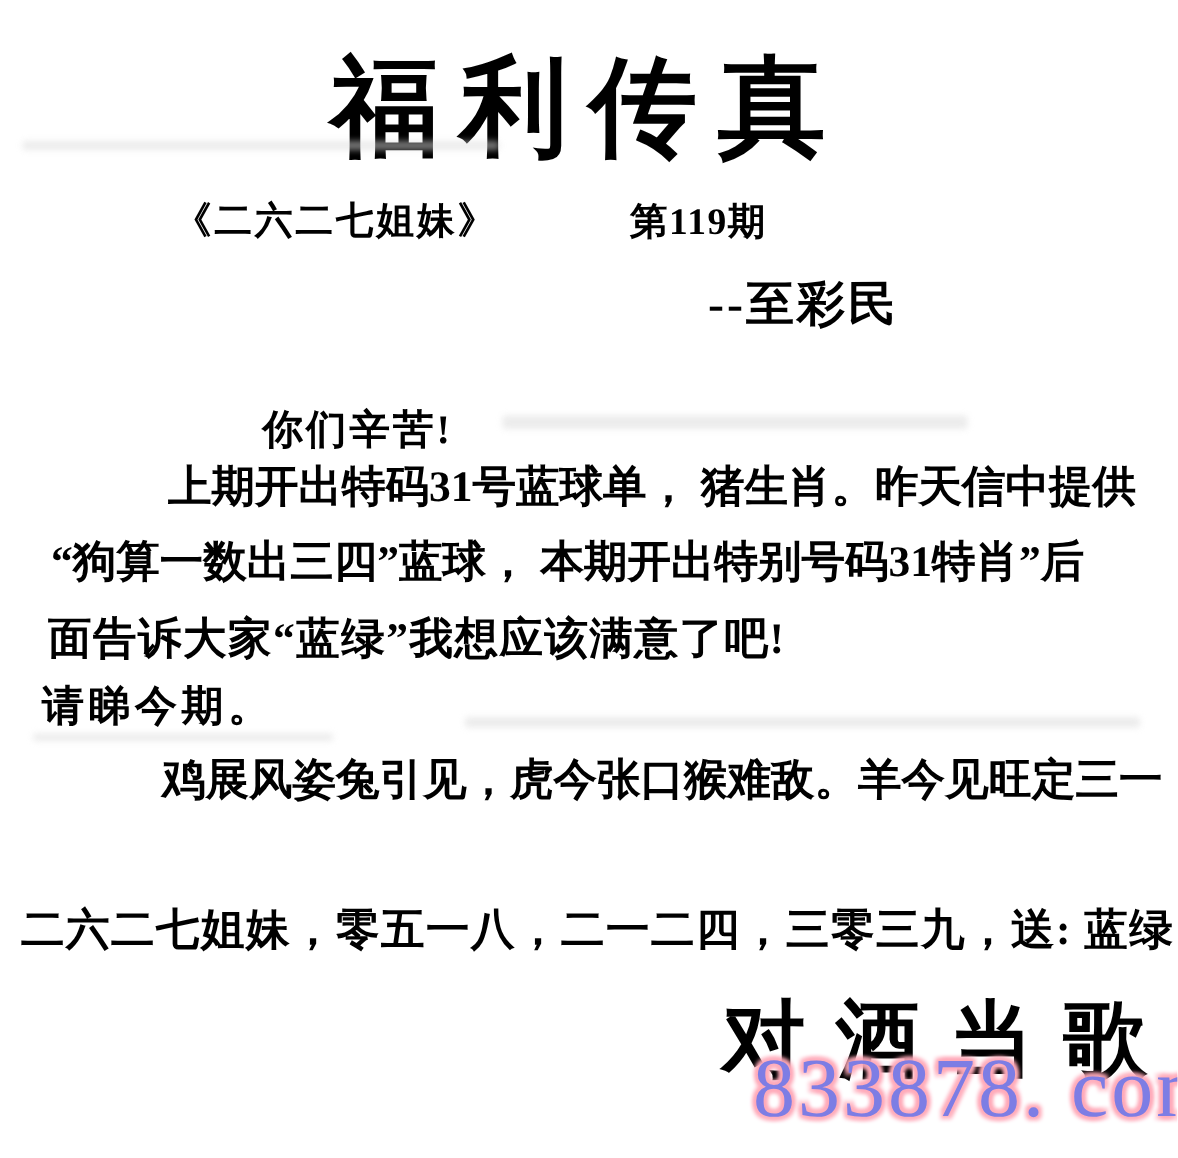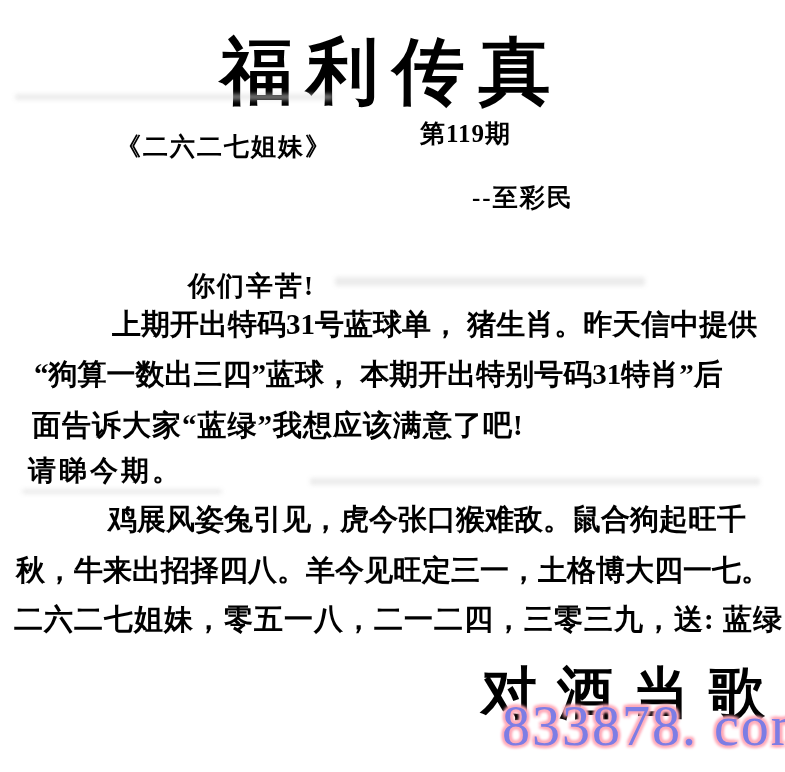--- a/index.html
+++ b/index.html
@@ -33,38 +33,38 @@
     font-weight: 900;
   }
   .classification {
     left: 116px;
     top: 130px;
     font-size: 25px;
     letter-spacing: 2px;
   }
   .issue {
     left: 420px;
-    top: 117px;
+    top: 131px;
     font-size: 25px;
     letter-spacing: 1px;
   }
   .attribution {
     left: 472px;
     top: 181px;
-    font-size: 25px;
+    font-size: 32px;
     letter-spacing: 2px;
   }
   .salutation {
     left: 73px;
     top: 214px;
     font-size: 23px;
     letter-spacing: 1px;
   }
   .greeting {
-    left: 188px;
+    left: 175px;
     top: 268px;
     font-size: 27px;
     letter-spacing: 2px;
   }
   .body-line-0 { left: 112px; top: 305px; font-size: 29px; letter-spacing: 0px; }
   .body-line-1 { left: 34px;  top: 355px; font-size: 29px; letter-spacing: 0px; }
   .body-line-2 { left: 32px;  top: 406px; font-size: 29px; letter-spacing: 1px; }
   .body-line-3 { left: 28px;  top: 452px; font-size: 28px; letter-spacing: 3px; }
   .poem-line-0 { left: 108px; top: 500px; font-size: 29px; letter-spacing: 0px; }
   .poem-line-1 { left: 16px;  top: 551px; font-size: 29px; letter-spacing: 0px; }
@@ -126,23 +126,22 @@
 
   <div class="cal body-line-1">“狗算一数出三四”蓝球， 本期开出特别号码31特肖”后</div>
 
   <div class="cal body-line-3">请睇今期。</div>
 
   <div class="cal body-line-2">面告诉大家“蓝绿”我想应该满意了吧!</div>
 
   <div class="artifact artifact-c"></div>
   <div class="artifact artifact-d"></div>
 
-  <div class="cal poem-line-0">鸡展风姿兔引见，虎今张口猴难敌。鼠合狗起旺千</div>
+  <div class="cal poem-line-0">鸡展风姿兔引见，虎今张口猴难敌。羊今见旺定三一</div>
 
-  <div class="cal poem-line-1">秋，牛来出招择四八。羊今见旺定三一，土格博大四一七。</div>
 
   <div class="cal poem-line-2">二六二七姐妹，零五一八，二一二四，三零三九，送: 蓝绿</div>
 
   <div class="cal footer-slogan">对酒当歌</div>
 
   <div class="watermark" style="color: rgb(125, 125, 228); text-shadow: rgb(255, 170, 185) 0px 0px 2px, rgb(255, 170, 185) 0px 0px 4px, rgb(255, 170, 185) 2px 2px 3px, rgb(255, 170, 185) -2px -2px 3px, rgb(255, 170, 185) 2px -2px 3px, rgb(255, 170, 185) -2px 2px 3px;">833878. com</div>
 
 </div>
 
 </body></html>

